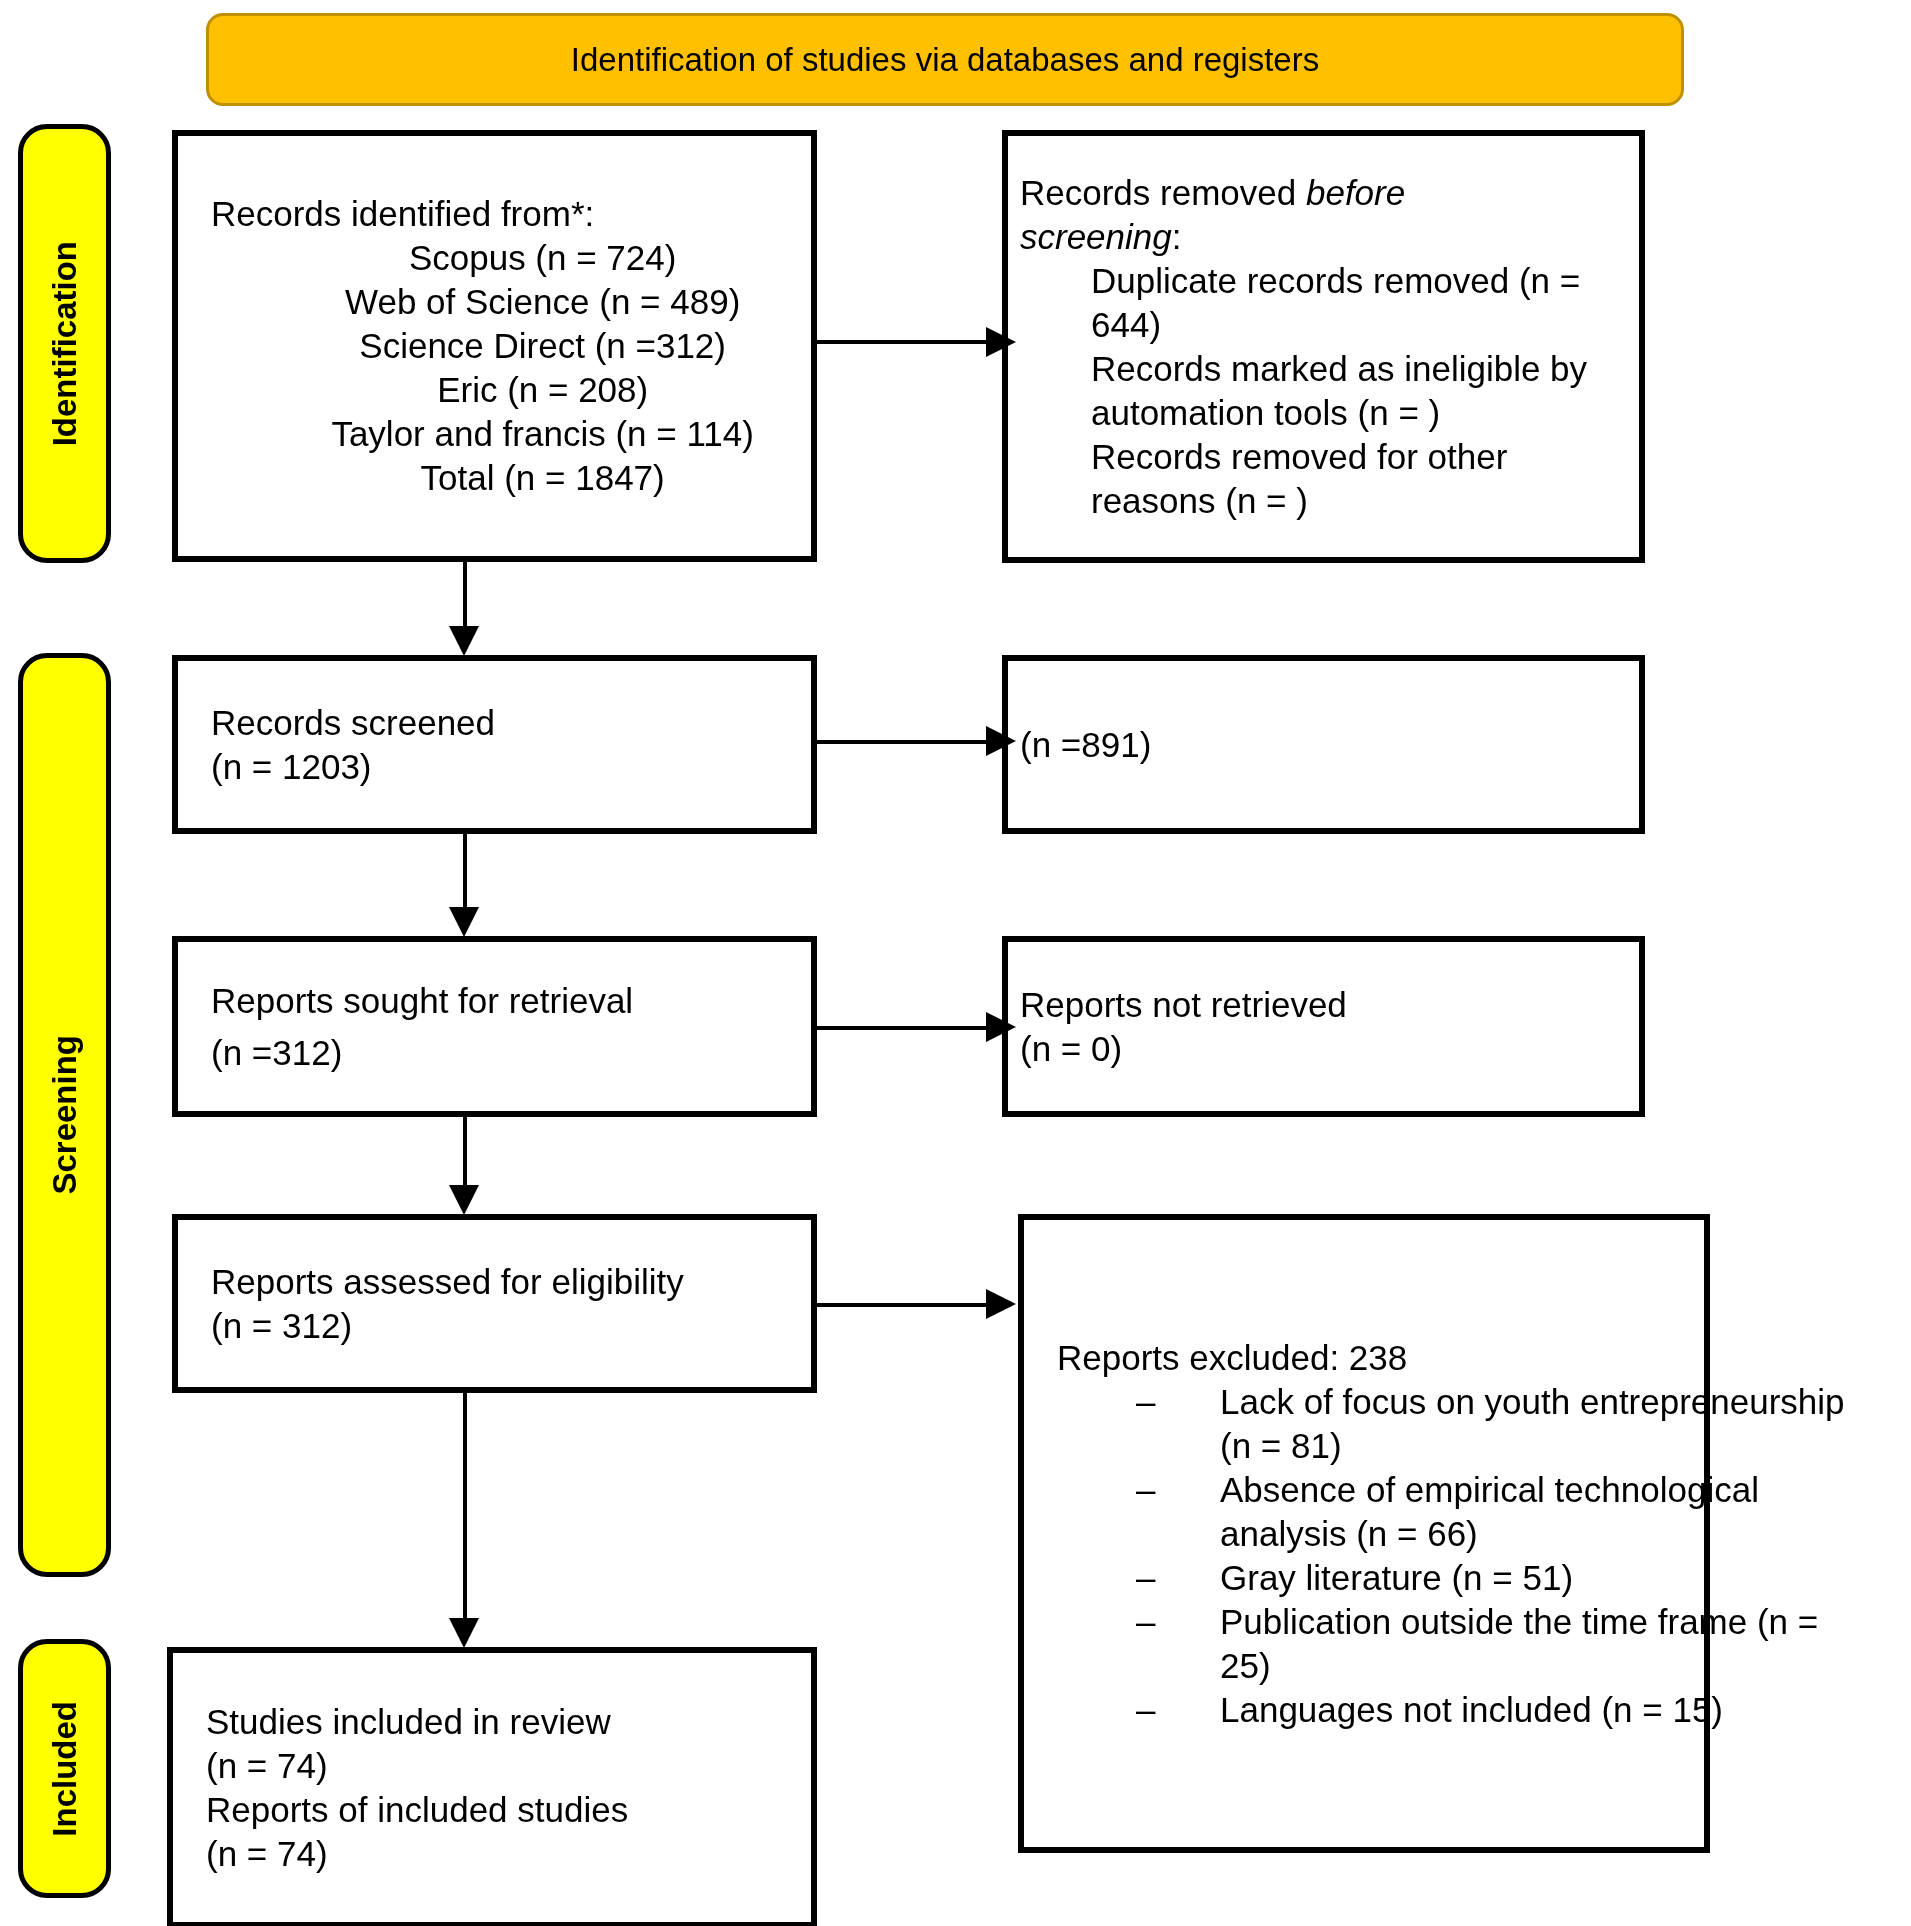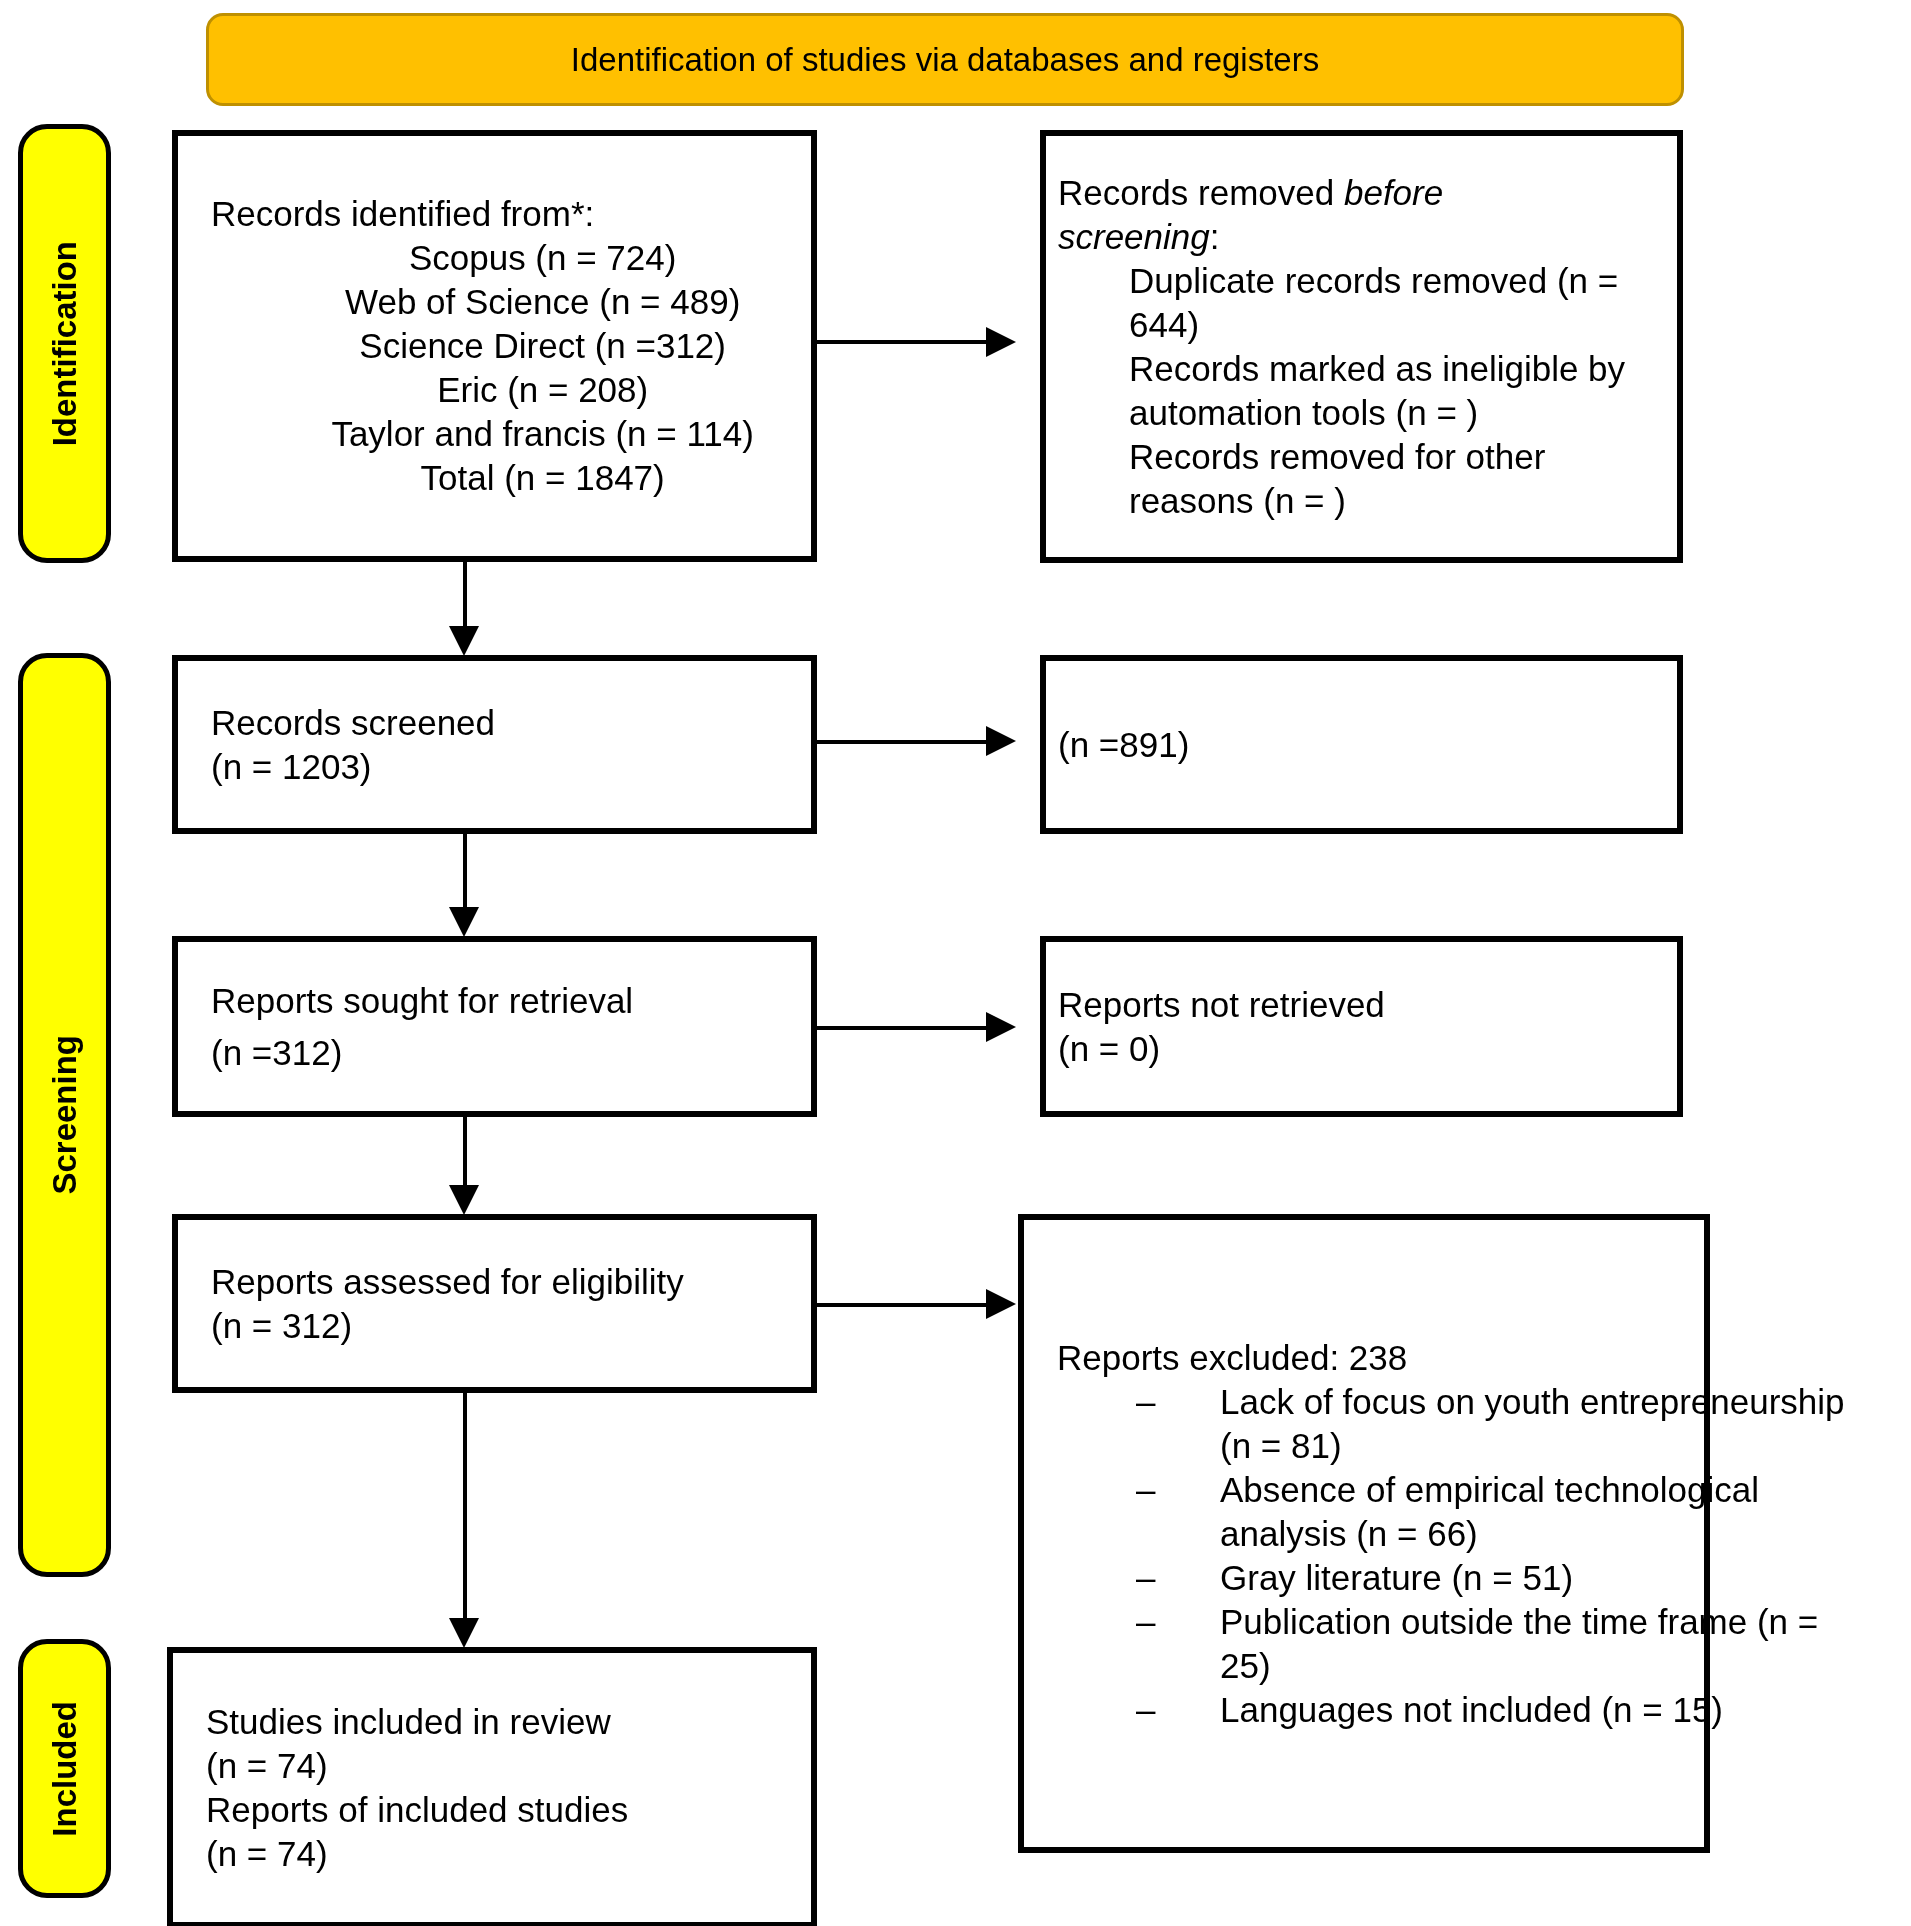--- a/index.html
+++ b/index.html
@@ -46,21 +46,21 @@
   .fbox{
     position:absolute;
     background:#fff;
     border:6.5px solid var(--box-border);
     box-sizing:border-box;
     display:flex;flex-direction:column;justify-content:center;
     font-size:35px;line-height:44px;
     padding:6.5px 15.7px 6.5px 33px;
   }
   .col1{left:172px;width:645px;}
-  .col2{left:1040px;width:643px;padding-left:12px;}
+  .col2{left:1002px;width:643px;padding-left:12px;}
   .box-identified{top:130px;height:432px;}
   .box-removed{top:130px;height:433px;}
   .box-screened{top:655px;height:179px;}
   .box-records-excluded{top:655px;height:179px;}
   .box-sought{top:936px;height:181px;gap:8px;}
   .box-not-retrieved{top:936px;height:181px;}
   .box-assessed{top:1214px;height:179px;}
   .box-reports-excluded{left:1018px;top:1214px;width:692px;height:639px;}
   .box-included{left:167px;top:1647px;width:650px;height:281px;}
   .sub{padding-left:79px;text-align:center;}

